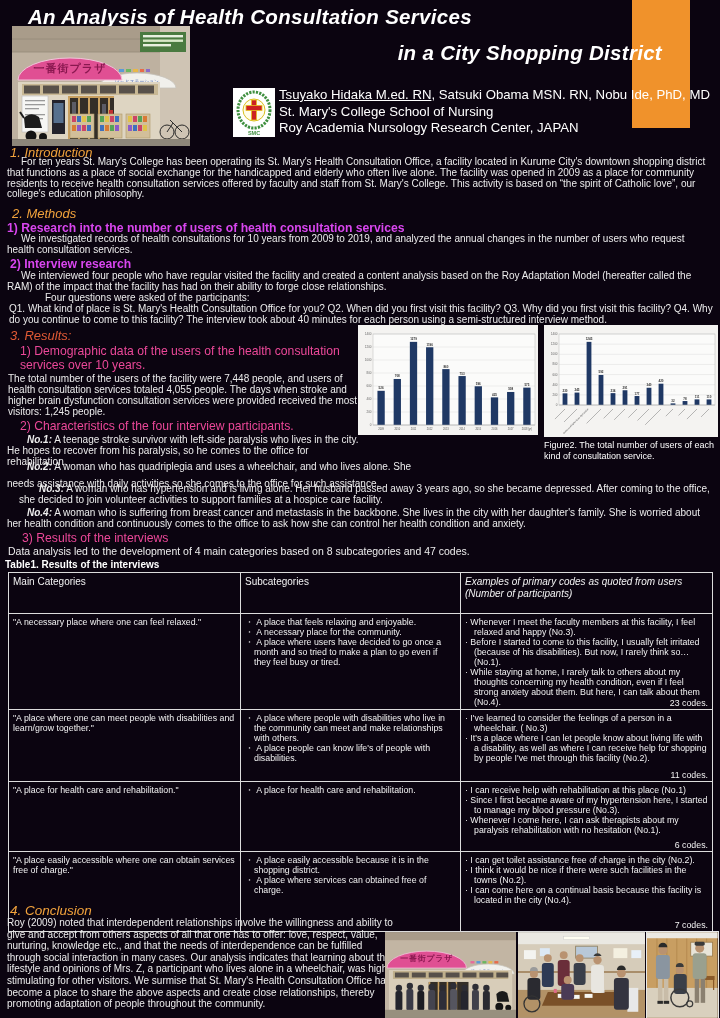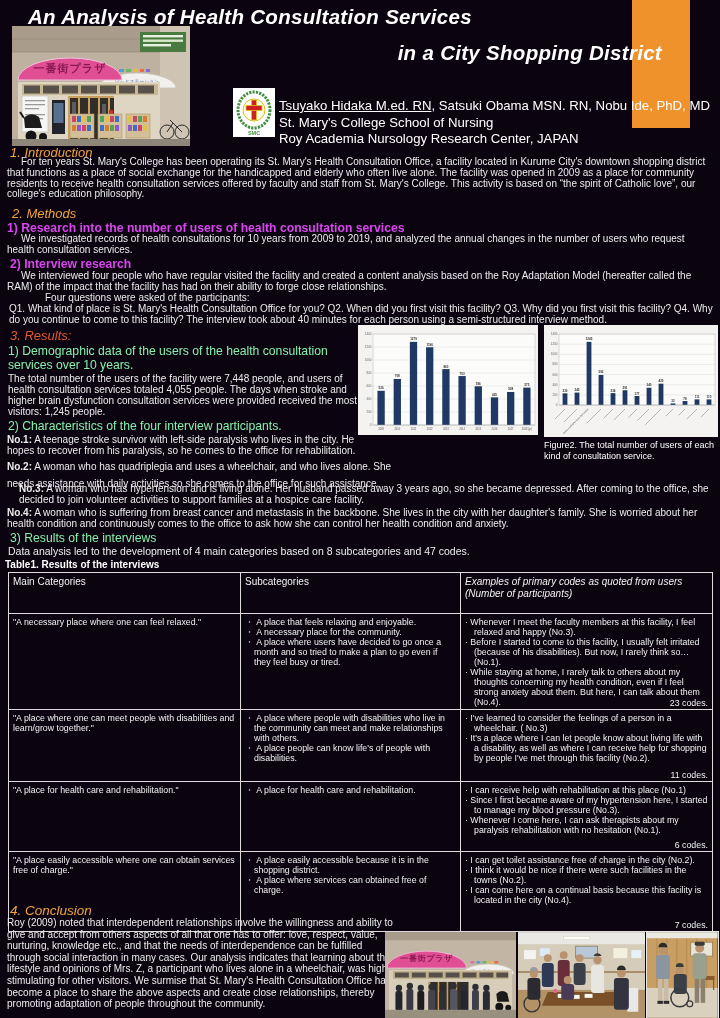--- a/index.html
+++ b/index.html
@@ -5,27 +5,27 @@
   html,body{margin:0;padding:0;background:#000;}
   .poster{position:relative;width:720px;height:1018px;background:var(--bg,#0B0410);
     overflow:hidden;font-family:"Liberation Sans",sans-serif;color:#ECECEC;}
   .abs{position:absolute;}
   
   .orange-bar{left:632px;top:0;width:58px;height:128px;background:var(--highlight,#F0922B);}
   .title1{left:28px;top:5px;margin:0;font:italic 700 20.5px "Liberation Sans",sans-serif;color:#fff;letter-spacing:.3px;white-space:nowrap;}
   .title2{left:300px;top:41px;margin:0;width:362px;text-align:right;font:italic 700 20.5px "Liberation Sans",sans-serif;color:#fff;letter-spacing:.3px;}
   .photo-top{left:12px;top:26px;width:178px;height:120px;}
   .logo{left:233px;top:88px;width:42px;height:49px;}
-  .authors{left:279px;top:87px;font-size:13.2px;line-height:16.5px;white-space:nowrap;color:#fff;margin-top:11px;}
+  .authors{left:279px;top:87px;font-size:13.2px;line-height:16.5px;white-space:nowrap;color:#fff;}
   .authors .u{text-decoration:underline;}
   
   .sec-h{font-style:italic;font-weight:400;font-size:13px;color:var(--accent-orange,#F2A33C);}
   .sec-h.red{color:var(--accent-red,#E05A35);}
   .wsub{font-weight:700;font-size:12.2px;color:#d946ef;}
-  .wsub2{font-weight:400;font-size:12.2px;color:#86efac;}
+  .wsub2{font-weight:400;font-size:12.2px;color:#ec4899;margin-left:12px;}
   .body-txt{font-size:10px;line-height:10.8px;color:#ECECEC;}
   .ind{text-indent:14px;}
   
   .h-intro{left:10px;top:145px;}
   .intro-body{left:7px;top:157px;width:709px;}
   .h-methods{left:12px;top:206px;}
   .m-sub1{left:7px;top:221px;}
   .m-p1{left:7px;top:234px;width:707px;}
   .m-sub2{left:10px;top:257px;}
   .m-p2{left:7px;top:271px;width:709px;}
@@ -34,21 +34,21 @@
   .h-results{left:10px;top:328px;}
   .r-sub1{left:8px;top:344px;width:352px;line-height:14px;}
   .r-p1{left:8px;top:373px;width:350px;line-height:11px;}
   .r-sub2{left:8px;top:419px;width:352px;}
   .p-no1{left:7px;top:434px;width:352px;line-height:11px;}
   .p-no2{left:7px;top:458px;width:412px;line-height:17px;}
   .p-no3{left:19px;top:483px;width:706px;line-height:11px;}
   .p-no4{left:7px;top:507px;width:706px;line-height:11px;}
   .r-sub3{left:10px;top:531px;}
   .r-p2{left:8px;top:546px;font-size:10.5px;}
-  .plabel{font-weight:700;}
+  .plabel{font-style:italic;font-weight:700;margin-left:20px;}
   
   .fig1{left:358px;top:325px;width:180px;height:110px;}
   .fig2{left:544px;top:325px;width:174px;height:112px;}
   .caption{font-size:9px;line-height:10.5px;color:#fff;}
   .cap1{left:358px;top:438px;width:178px;}
   .cap2{left:544px;top:440px;width:172px;}
   
   .table-title{left:5px;top:559px;font-weight:700;font-size:10px;color:#fff;}
   .rtable{position:absolute;left:8px;top:572px;width:704px;border-collapse:collapse;table-layout:fixed;
     color:#F2F2F2;font-size:8.8px;line-height:10px;}

